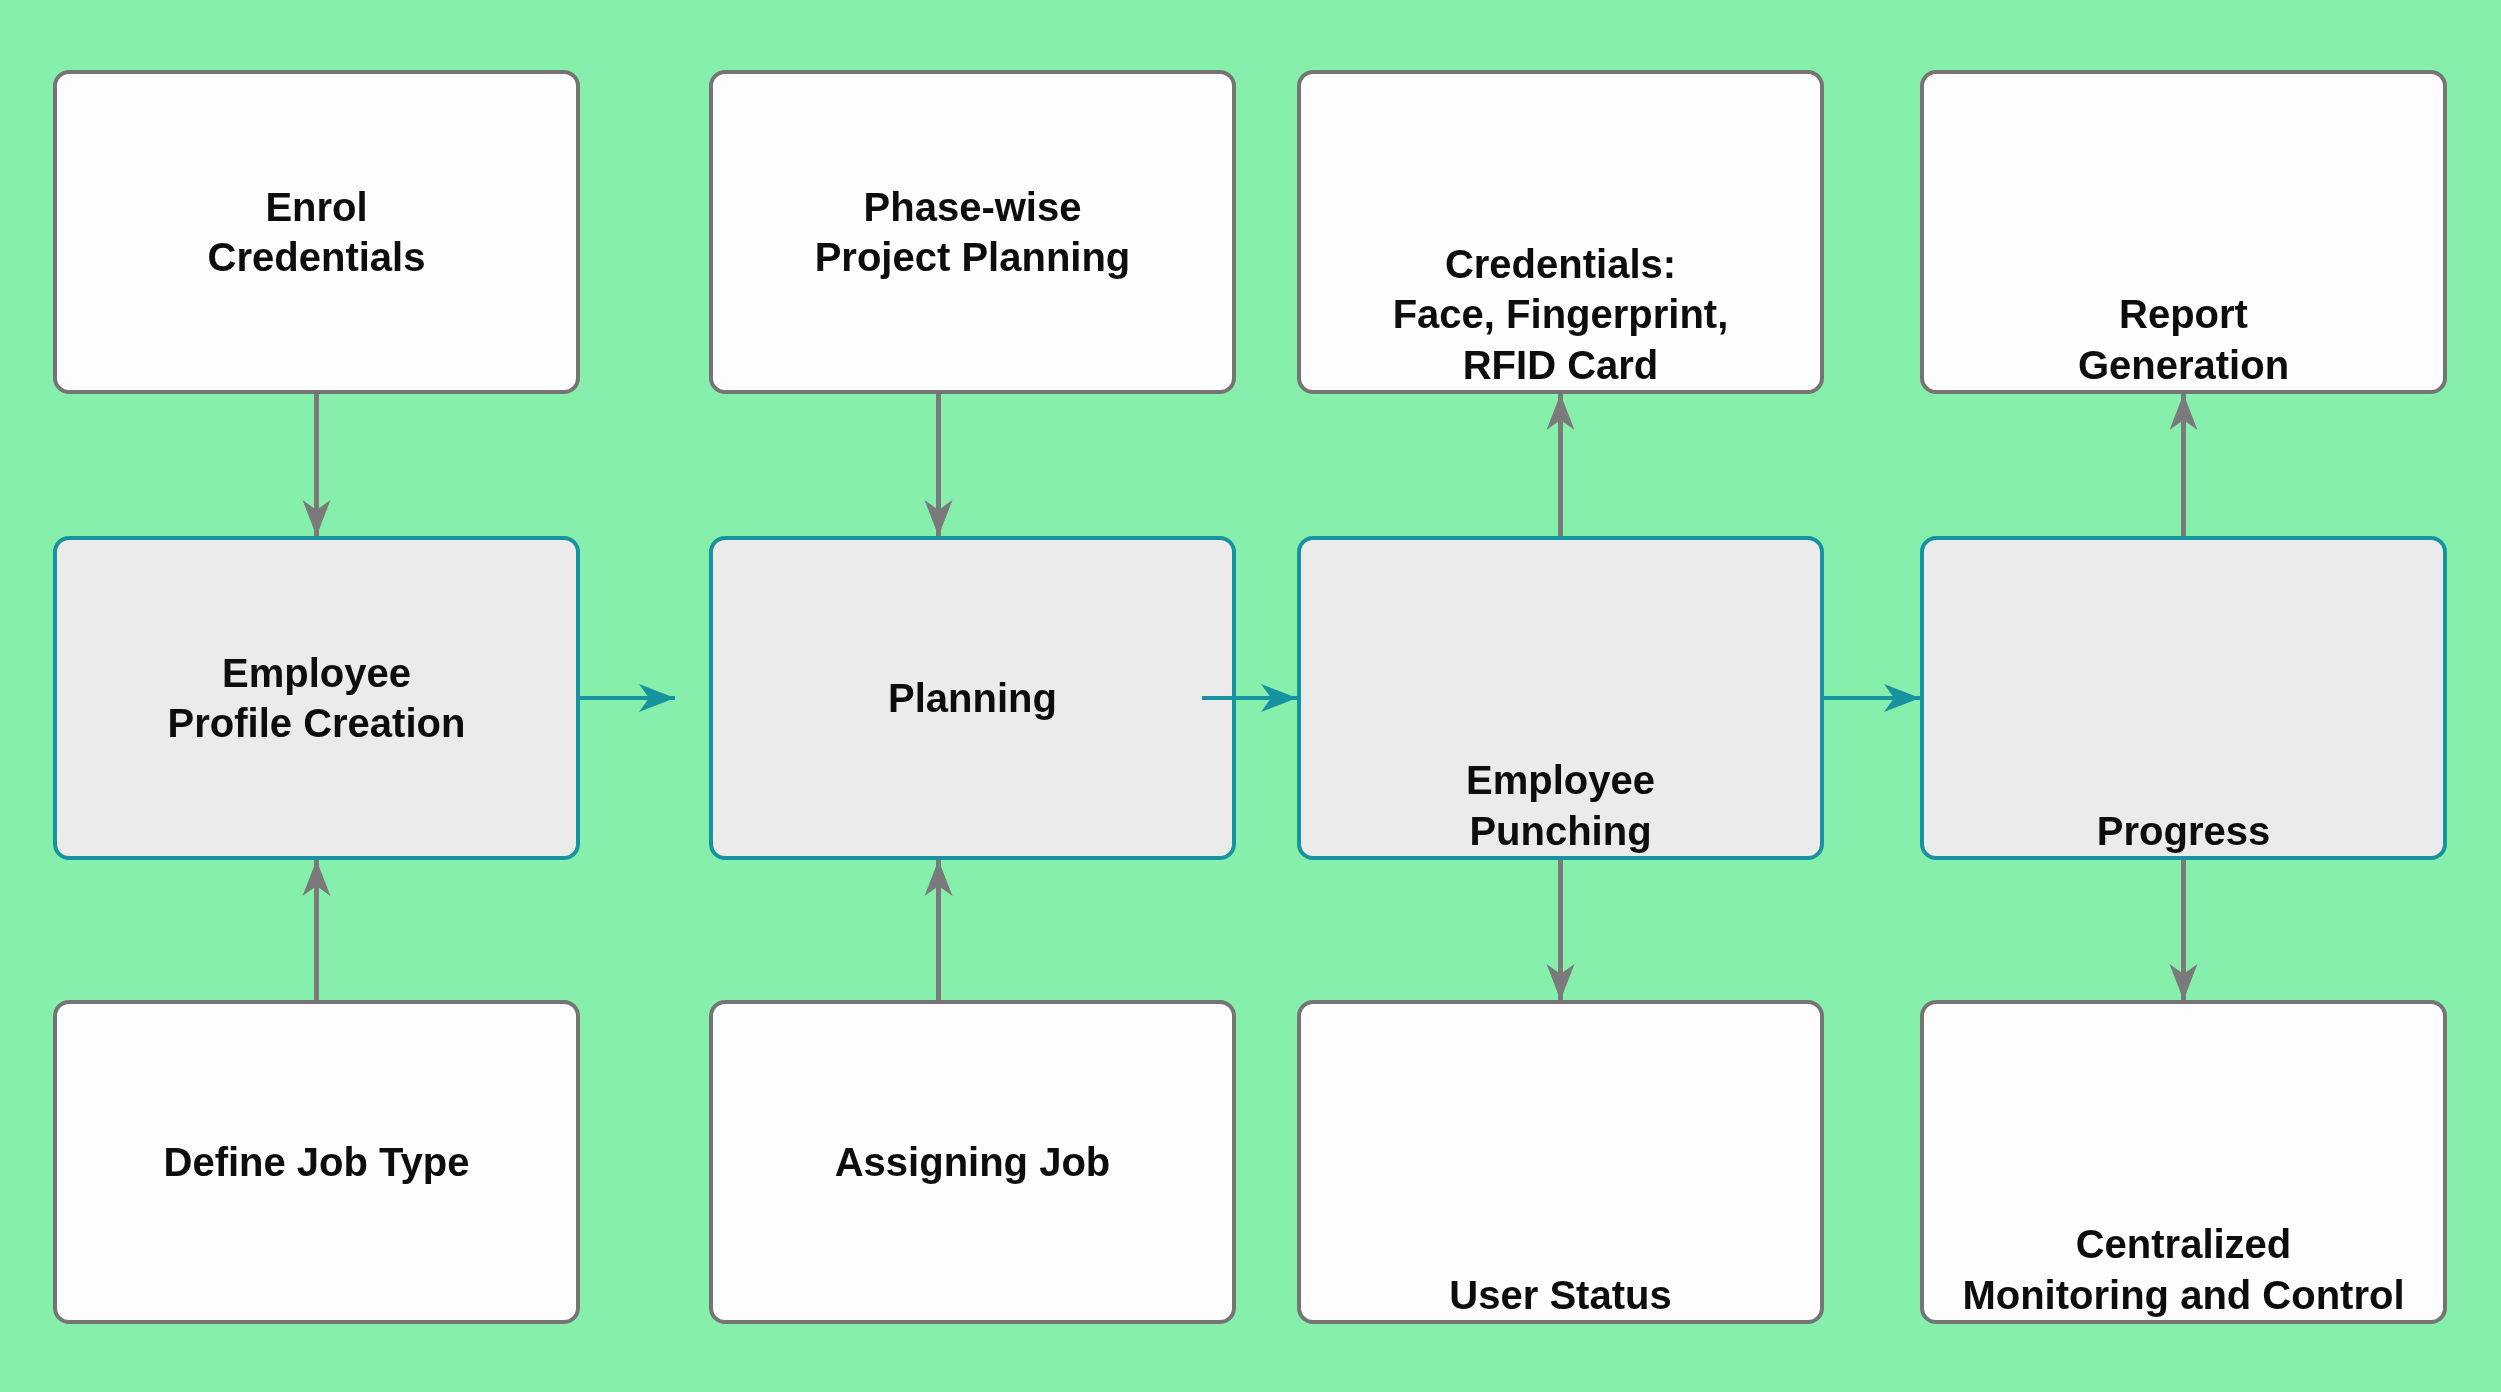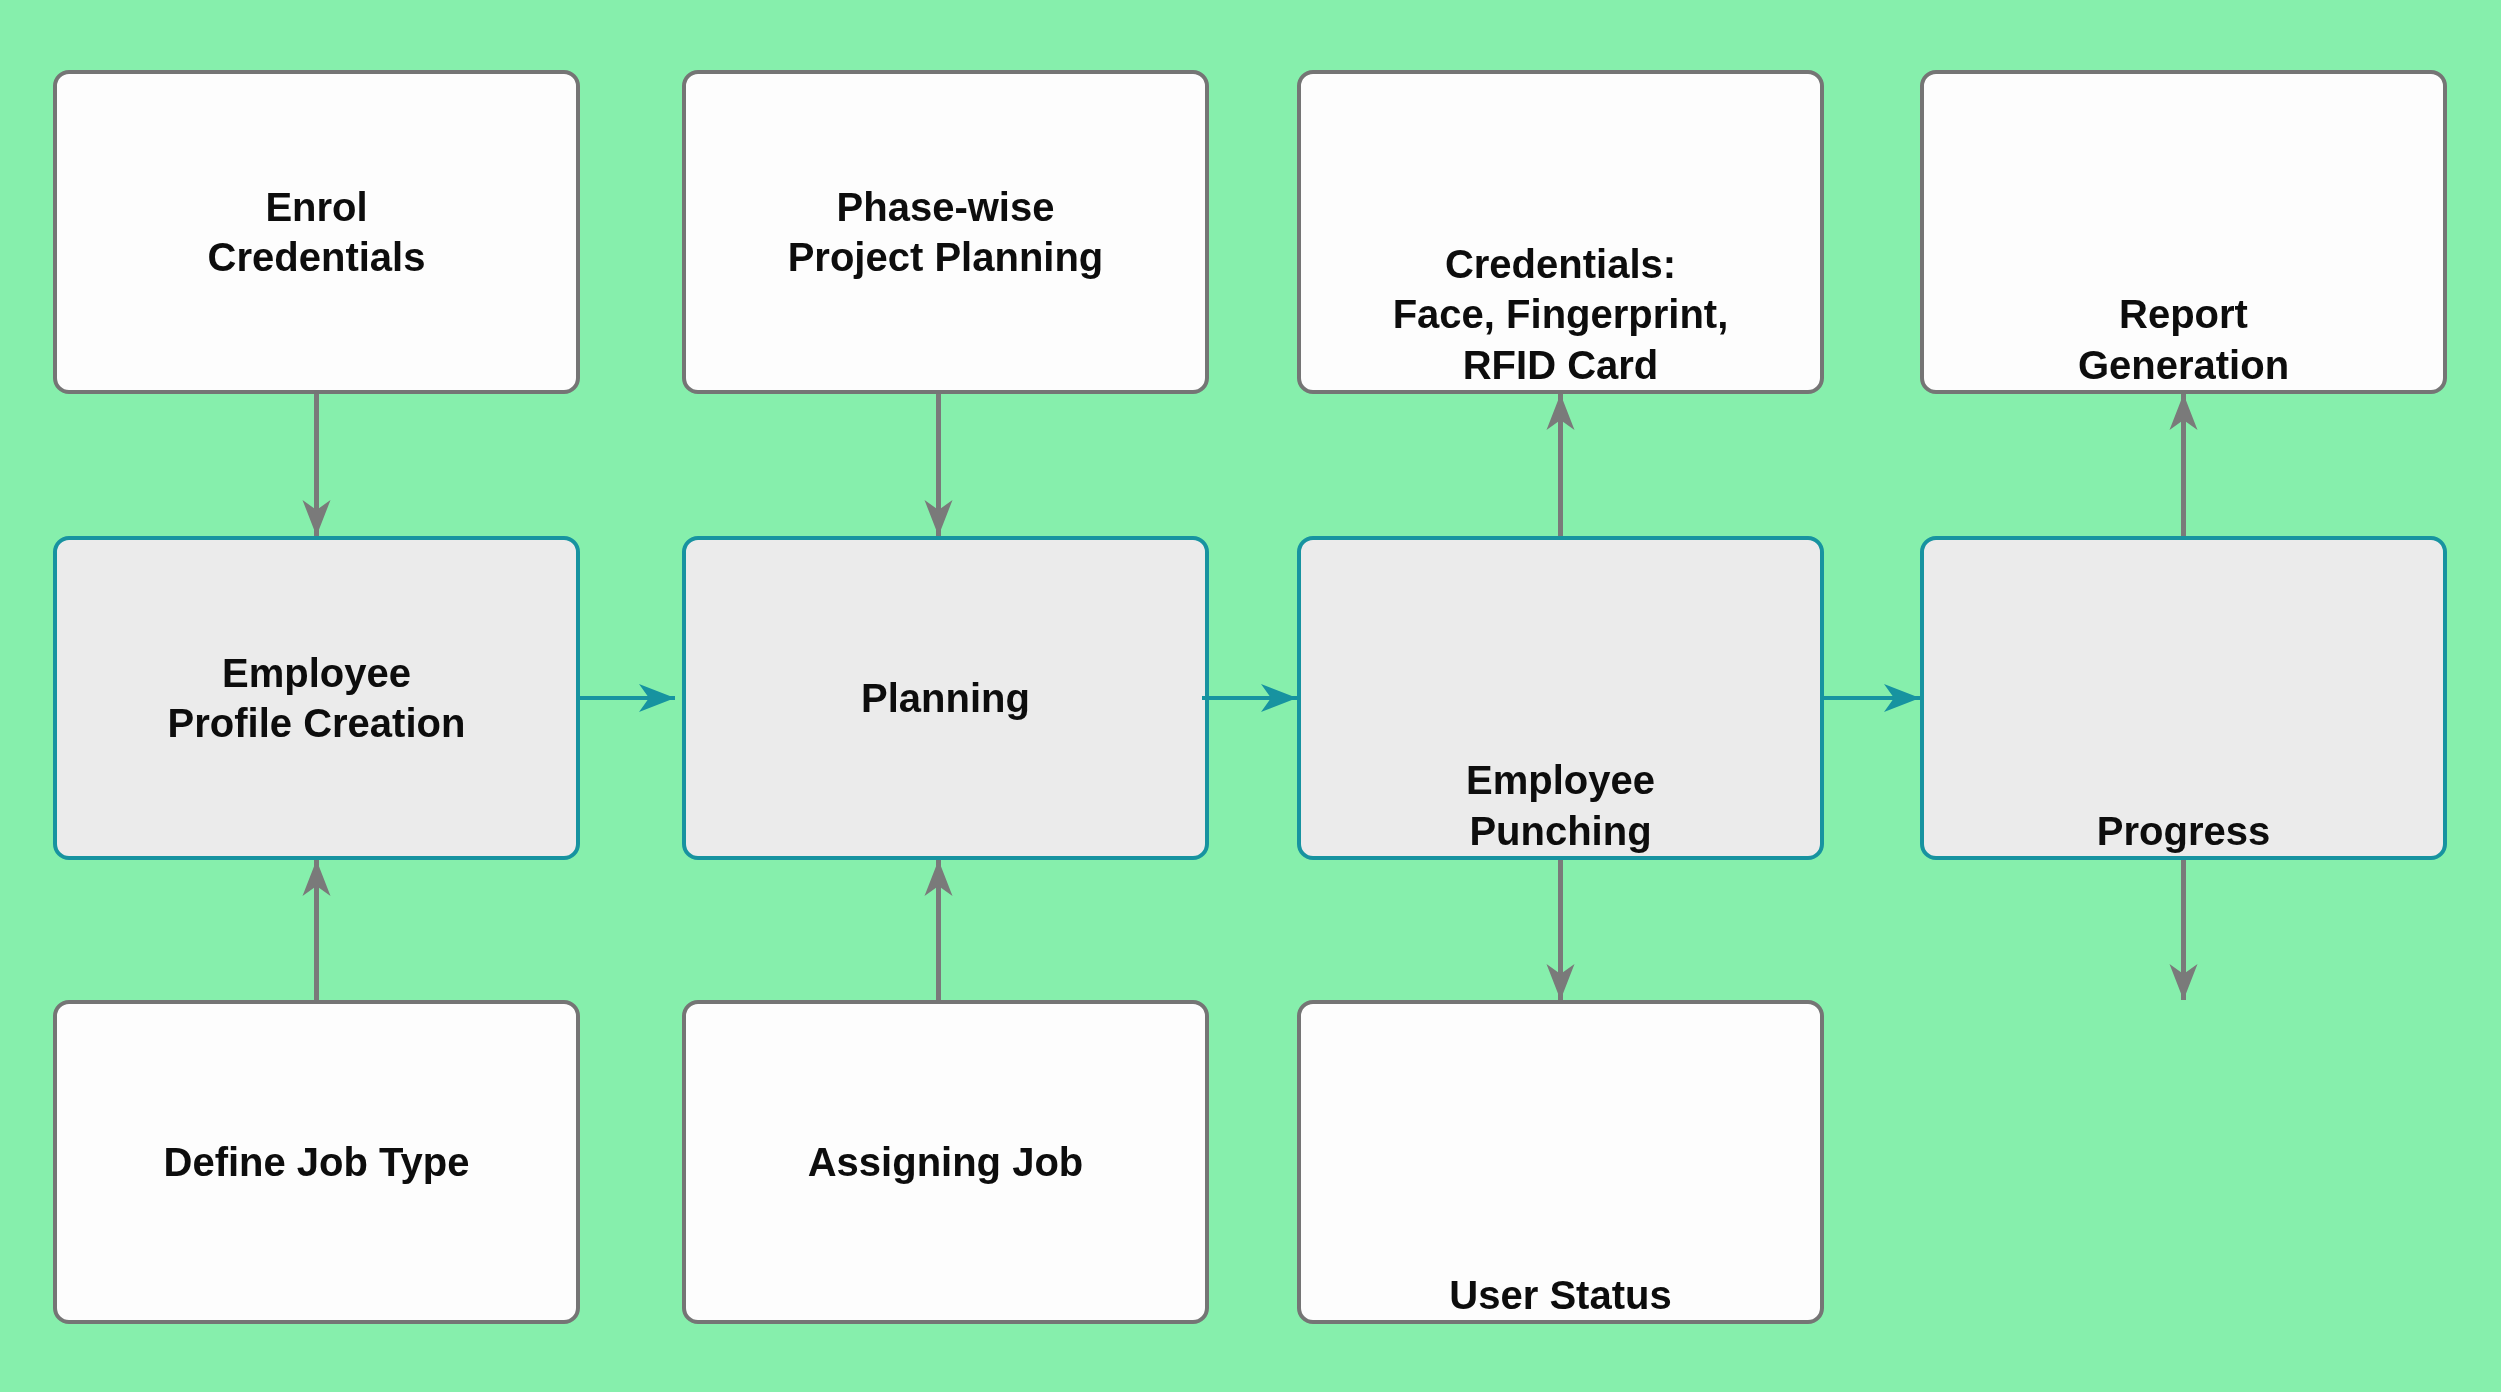--- a/index.html
+++ b/index.html
@@ -38,21 +38,21 @@
   .node.plain {
     background: #fdfdfd;
     border: 4px solid #757575;
   }
   .node.active {
     background: #ebebeb;
     border: 4px solid #1793a0;
   }
   
   .c1 { left: 53px; }
-  .c2 { left: 682px; }
+  .c2 { left: 709px; }
   .c3 { left: 1297px; align-items: flex-end; }
   .c4 { left: 1920px; align-items: flex-end; }
   .r1 { top: 70px; }
   .r2 { top: 536px; }
   .r3 { top: 1000px; }
 
   #connector-layer {
     position: absolute;
     left: 0; top: 0;
     width: 2501px;
@@ -100,20 +100,24 @@
 
   <div class="node plain c2 r3">
     <div class="label">Assigning Job</div>
   </div>
   <div class="node plain c1 r3">
     <div class="label">Define Job Type</div>
   </div>
   <div class="node plain c3 r3">
     <div class="label">User Status</div>
   </div>
+  <div class="node plain c4 r3">
+    <div class="label">Centralized
+Monitoring and Control</div>
+  </div>
 
   <svg id="connector-layer" viewBox="0 0 2501 1392" xmlns="http://www.w3.org/2000/svg">
     <defs>
         <marker id="arrow-gray" markerUnits="userSpaceOnUse" markerWidth="40" markerHeight="34" refX="36" refY="15" orient="auto">
           <path d="M0,1 L36,15 L0,29 L10,15 Z" fill="#7a7a7a"></path>
         </marker>
         <marker id="arrow-teal" markerUnits="userSpaceOnUse" markerWidth="40" markerHeight="34" refX="36" refY="15" orient="auto">
           <path d="M0,1 L36,15 L0,29 L10,15 Z" fill="#1793a0"></path>
         </marker>
       </defs>

